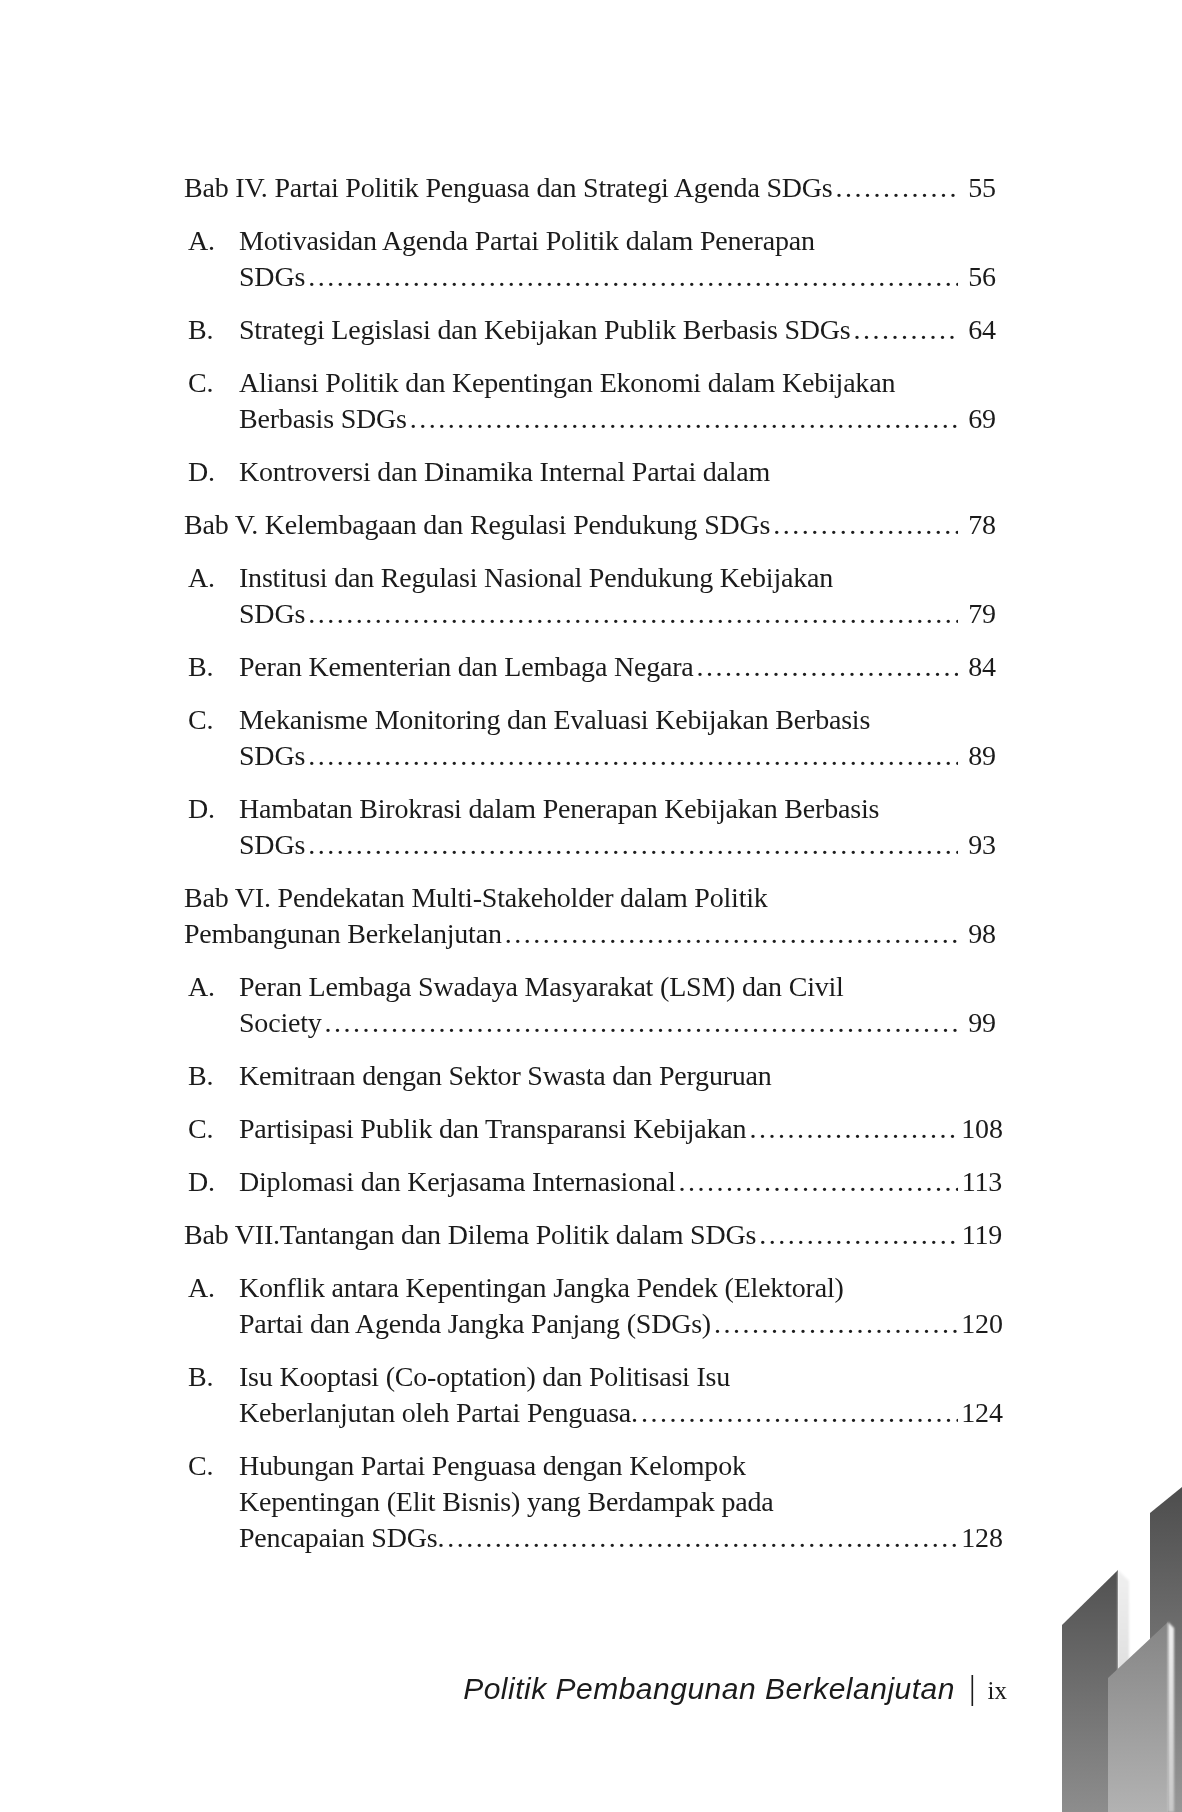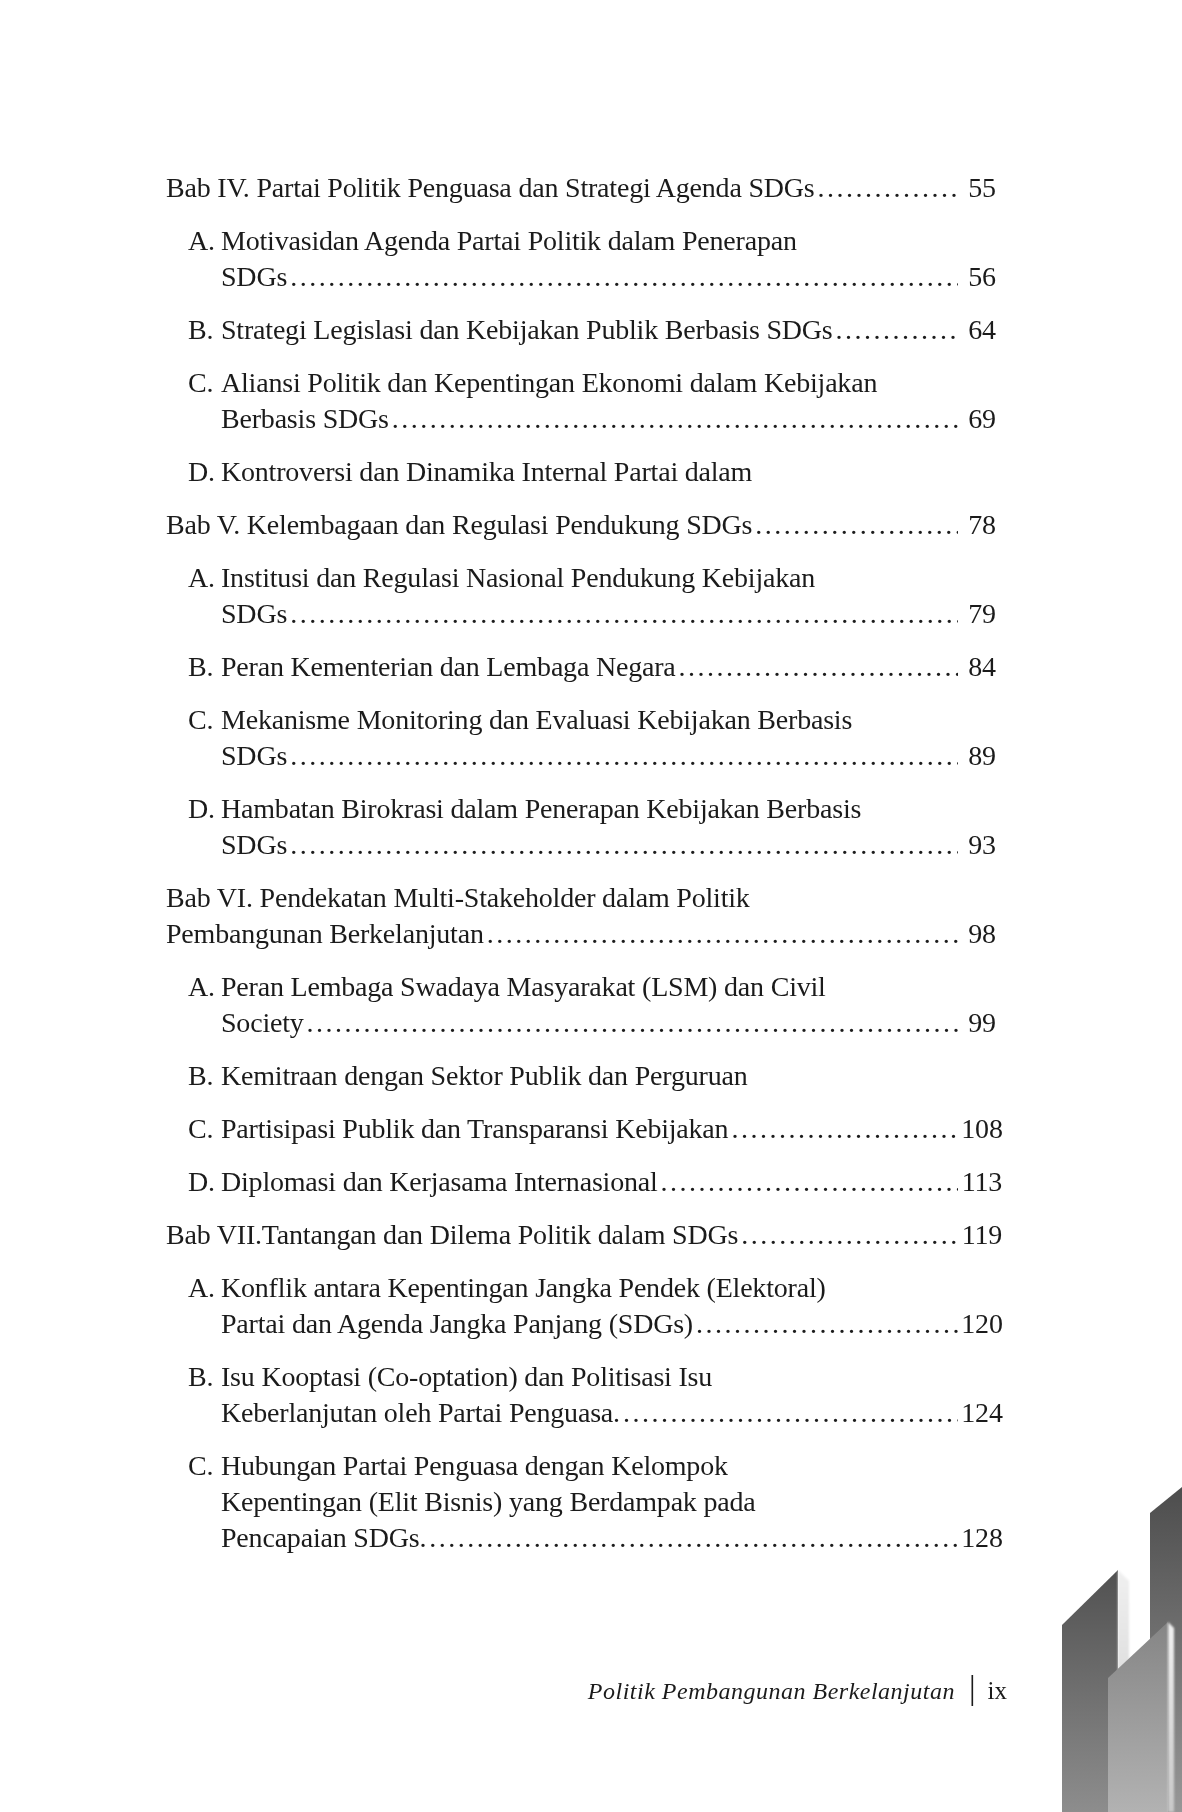--- a/index.html
+++ b/index.html
@@ -20,21 +20,21 @@
   }
   .entry {
     font-size:28px;
     line-height:36px;
     margin-bottom:17px;
     letter-spacing:-0.2px;
   }
   .entry.chapter { }
   .entry.sub { display:flex; padding-left:22px; }
   .entry .label { flex:0 0 33px; }
-  .entry .body { flex:1 1 auto; min-width:0; }
+  .entry .body { flex:1 1 auto; min-width:0;margin-left:18px; }
   .line { white-space:nowrap; }
   .lastline { display:flex; align-items:baseline; }
   .lastline .txt { flex:0 0 auto; white-space:nowrap; }
   .leader {
     flex:1 1 auto;
     overflow:hidden;
     margin-left:3px;
     white-space:nowrap;
   }
   .leader::after {
@@ -49,23 +49,23 @@
 
   
   .footer {
     position:absolute;
     top:1670px;
     right:175px;
     display:flex;
     align-items:baseline;
   }
   .footer .title {
-    font-family:Liberation Serif, serif;
+    font-family:Liberation Sans, sans-serif;
     font-style:italic;
-    font-size:24px;
+    font-size:30px;
     letter-spacing:0.5px;
   }
   .footer .sep {
     font-size:33px;
     font-weight:400;
     margin:0 12px 0 14px;
   }
   .footer .pgnum {
     font-size:25px;
   }
@@ -197,21 +197,21 @@
         <div class="line lastline">
           <span class="txt">Society</span>
           <span class="leader"></span>
           <span class="pg">99</span>
         </div>
       </div>
     </div>
     <div class="entry sub">
       <span class="label">B.</span>
       <div class="body">
-        <div class="line">Kemitraan dengan Sektor Publik dan Perguruan</div>
+        <div class="line">Kemitraan dengan Sektor Swasta dan Perguruan</div>
       </div>
     </div>
     <div class="entry sub">
       <span class="label">C.</span>
       <div class="body">
         <div class="line lastline">
           <span class="txt">Partisipasi Publik dan Transparansi Kebijakan</span>
           <span class="leader"></span>
           <span class="pg">108</span>
         </div>

